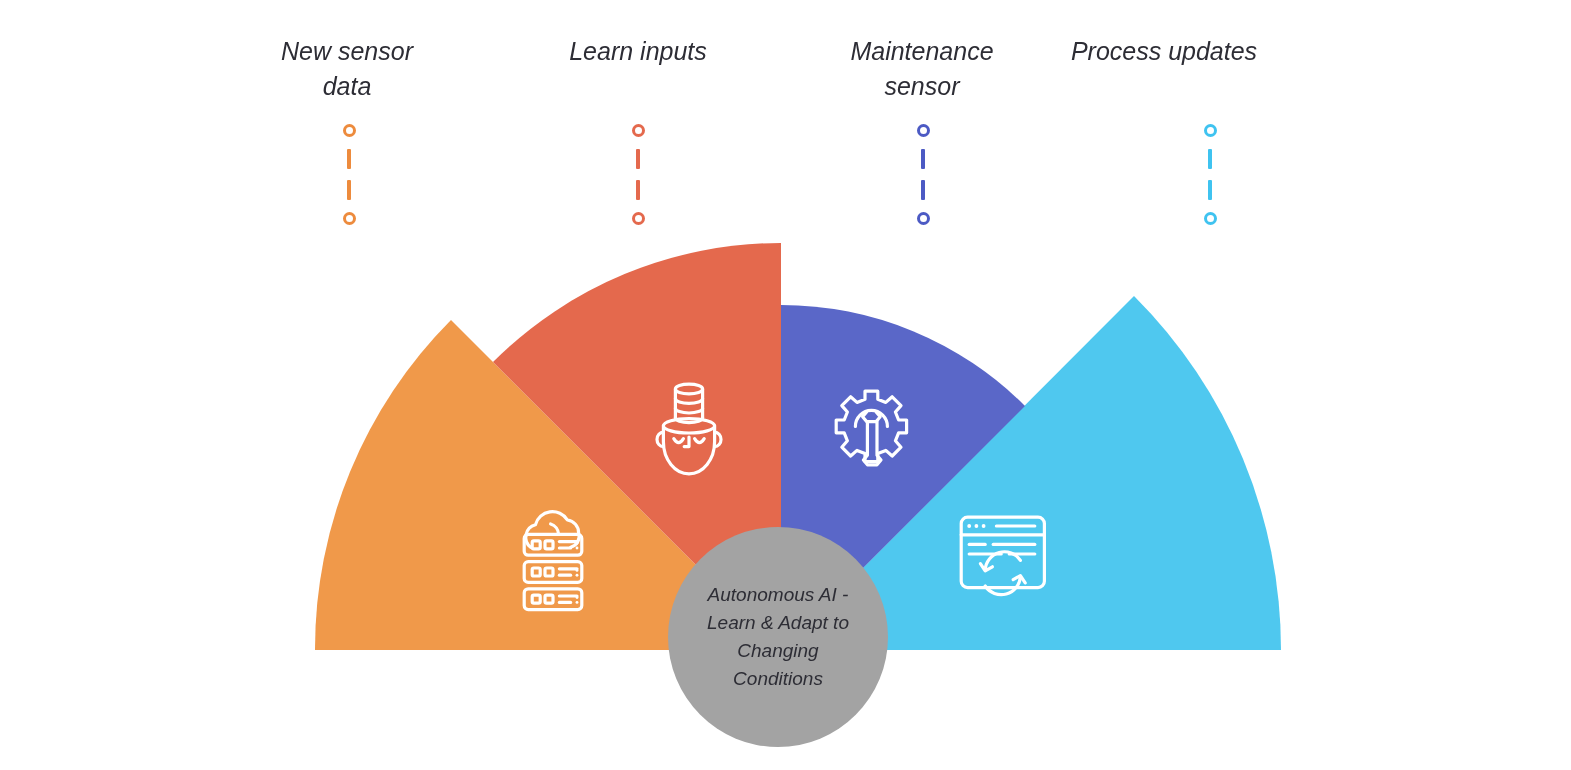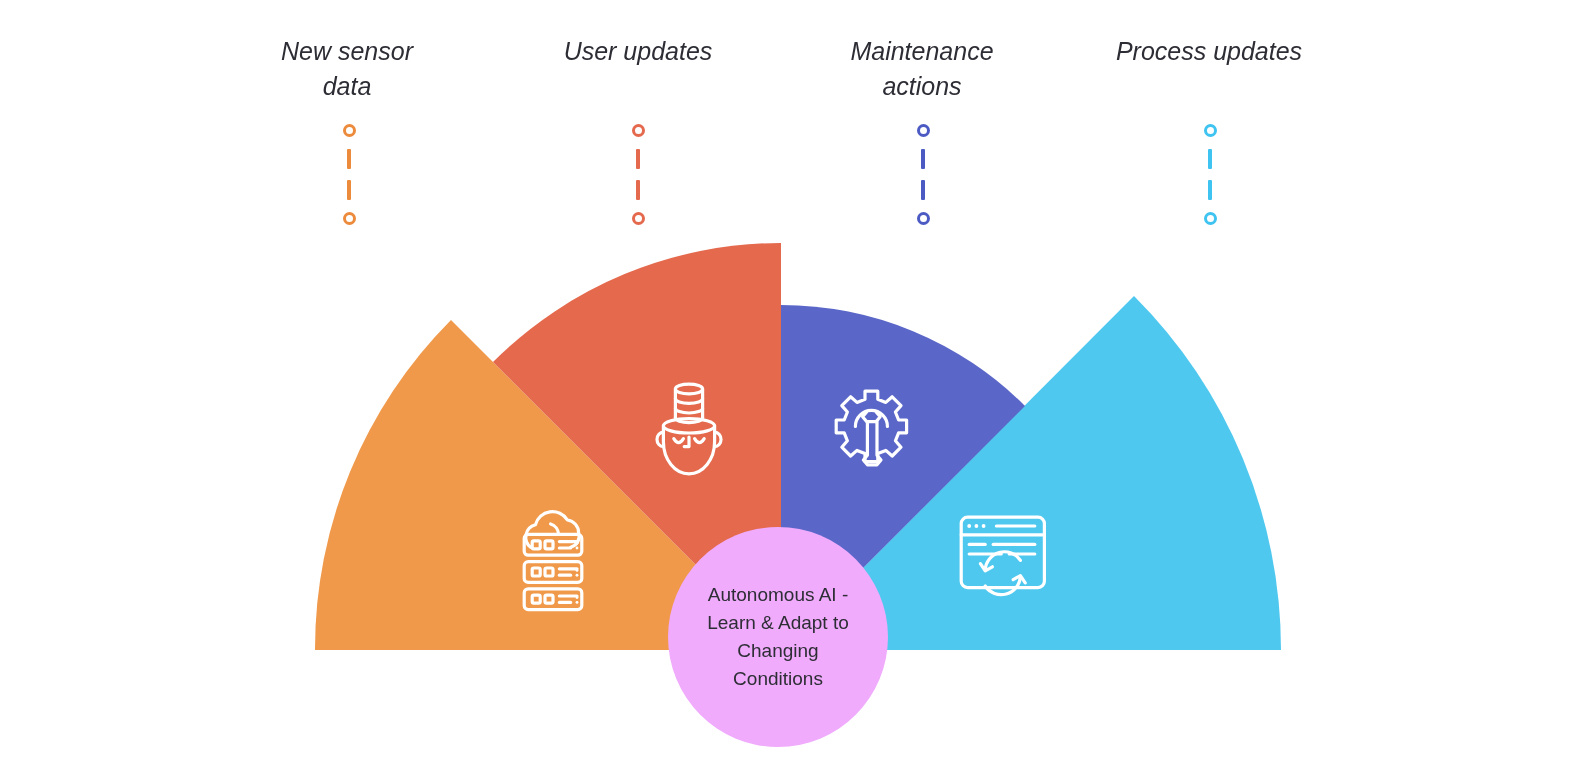--- a/index.html
+++ b/index.html
@@ -175,21 +175,21 @@
       <line x1="44" y1="38" x2="96" y2="38"></line>
       <line x1="14" y1="50" x2="54" y2="50"></line>
       <line x1="64" y1="50" x2="96" y2="50"></line>
       <path d="M34 70 a24 24 0 0 1 44 -12"></path>
       <path d="M78 78 a24 24 0 0 1 -44 12"></path>
       <path d="M28 62 l6 9 l9 -5"></path>
       <path d="M84 86 l-6 -9 l-9 5"></path>
     </g>
   </svg>
 
-  <div class="center-label" style="background:#f0abfc;">
+  <div class="center-label" style="background:#a3a3a3;font-style:italic;">
     <span class="center-text">Autonomous AI -
 Learn &amp; Adapt to
 Changing
 Conditions</span>
   </div>
 
   <div class="top-labels">
 
     <div class="label-col" style="left:232px;">
       <span class="label-text" style="white-space:pre-line;">New sensor
@@ -199,47 +199,47 @@
       <span class="conn-dot"></span>
       <span class="conn-gap-a"></span>
       <span class="conn-dash"></span>
       <span class="conn-gap-b"></span>
       <span class="conn-dash"></span>
       <span class="conn-gap-c"></span>
       <span class="conn-dot"></span>
     </div>
 
     <div class="label-col" style="left:523px;">
-      <span class="label-text" style="white-space:pre-line;">User updates</span>
+      <span class="label-text" style="white-space:pre-line;">Learn inputs</span>
     </div>
     <div class="connector" style="left:625px; color:#E4694D;">
       <span class="conn-dot"></span>
       <span class="conn-gap-a"></span>
       <span class="conn-dash"></span>
       <span class="conn-gap-b"></span>
       <span class="conn-dash"></span>
       <span class="conn-gap-c"></span>
       <span class="conn-dot"></span>
     </div>
 
     <div class="label-col" style="left:807px;">
       <span class="label-text" style="white-space:pre-line;">Maintenance
-actions</span>
+sensor</span>
     </div>
     <div class="connector" style="left:910px; color:#4C5AC4;">
       <span class="conn-dot"></span>
       <span class="conn-gap-a"></span>
       <span class="conn-dash"></span>
       <span class="conn-gap-b"></span>
       <span class="conn-dash"></span>
       <span class="conn-gap-c"></span>
       <span class="conn-dot"></span>
     </div>
 
-    <div class="label-col" style="left:1094px;">
+    <div class="label-col" style="left:1049px;">
       <span class="label-text" style="white-space:pre-line;">Process updates</span>
     </div>
     <div class="connector" style="left:1197px; color:#3FC3F0;">
       <span class="conn-dot"></span>
       <span class="conn-gap-a"></span>
       <span class="conn-dash"></span>
       <span class="conn-gap-b"></span>
       <span class="conn-dash"></span>
       <span class="conn-gap-c"></span>
       <span class="conn-dot"></span>

